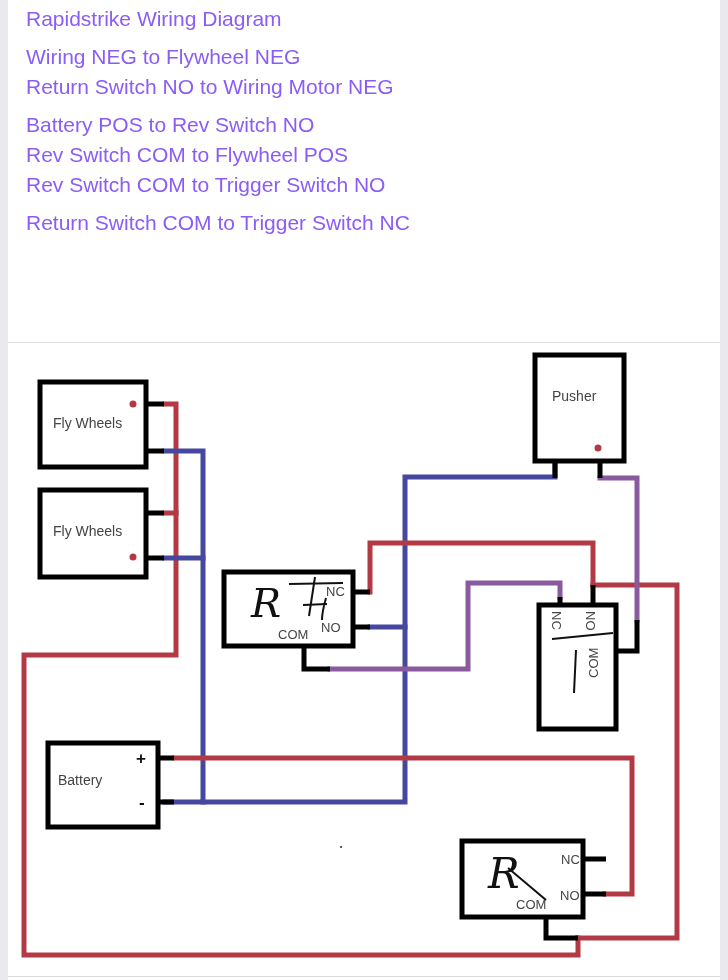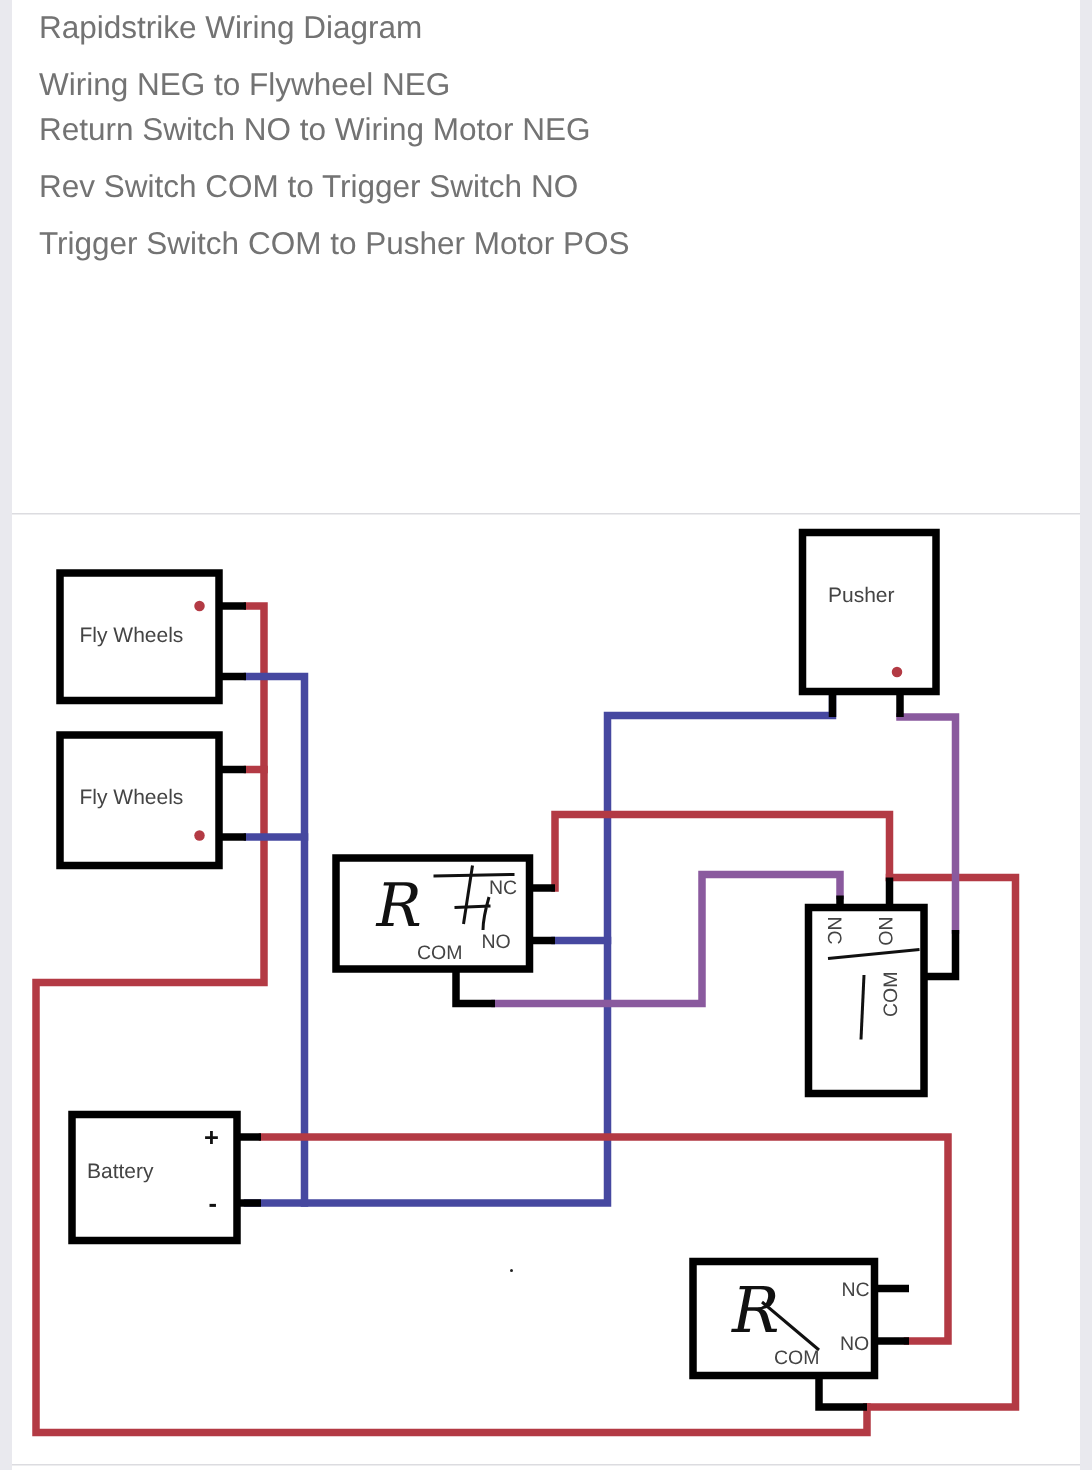--- a/index.html
+++ b/index.html
@@ -8,21 +8,21 @@
     background: #e9e9ee;
     font-family: "Liberation Sans", sans-serif;
     position: relative;
   }
   .card {
     position: absolute; left: 8px; top: 0; width: 712px; height: 980px;
     background: #ffffff;
   }
   .text-block {
     position: absolute; left: 18px; top: 4px; width: 690px;
-    color: #737373; font-size: 21px; line-height: 30px;
+    color: #8b5cf6; font-size: 21px; line-height: 30px;
   }
   .text-block .line { white-space: nowrap; }
   .text-block .gap { height: 8px; }
   .divider {
     position: absolute; left: 0; top: 342px; width: 712px; height: 1px;
     background: #dcdce0;
   }
   .bottom-divider {
     position: absolute; left: 0; top: 976px; width: 712px; height: 1px;
     background: #dcdce0;
@@ -35,23 +35,25 @@
 </head>
 <body>
 
 <div class="card">
   <div class="text-block">
     <div class="line">Rapidstrike Wiring Diagram</div>
     <div class="gap"></div>
     <div class="line">Wiring NEG to Flywheel NEG</div>
     <div class="line">Return Switch NO to Wiring Motor NEG</div>
     <div class="gap"></div>
+    <div class="line">Battery POS to Rev Switch NO</div>
+    <div class="line">Rev Switch COM to Flywheel POS</div>
     <div class="line">Rev Switch COM to Trigger Switch NO</div>
     <div class="gap"></div>
-    <div class="line">Trigger Switch COM to Pusher Motor POS</div>
+    <div class="line">Return Switch COM to Trigger Switch NC</div>
   </div>
   <div class="divider"></div>
   <div class="bottom-divider"></div>
 </div>
 
 <svg class="diagram" viewBox="0 0 728 980" fill="none">
 
   <g stroke-width="5" stroke-linejoin="miter" stroke-linecap="square">
 
     <polyline class="wire-pos" points="165,404 176,404 176,655 24,655 24,955 578,955 578,938" stroke="#b33a44"></polyline>

